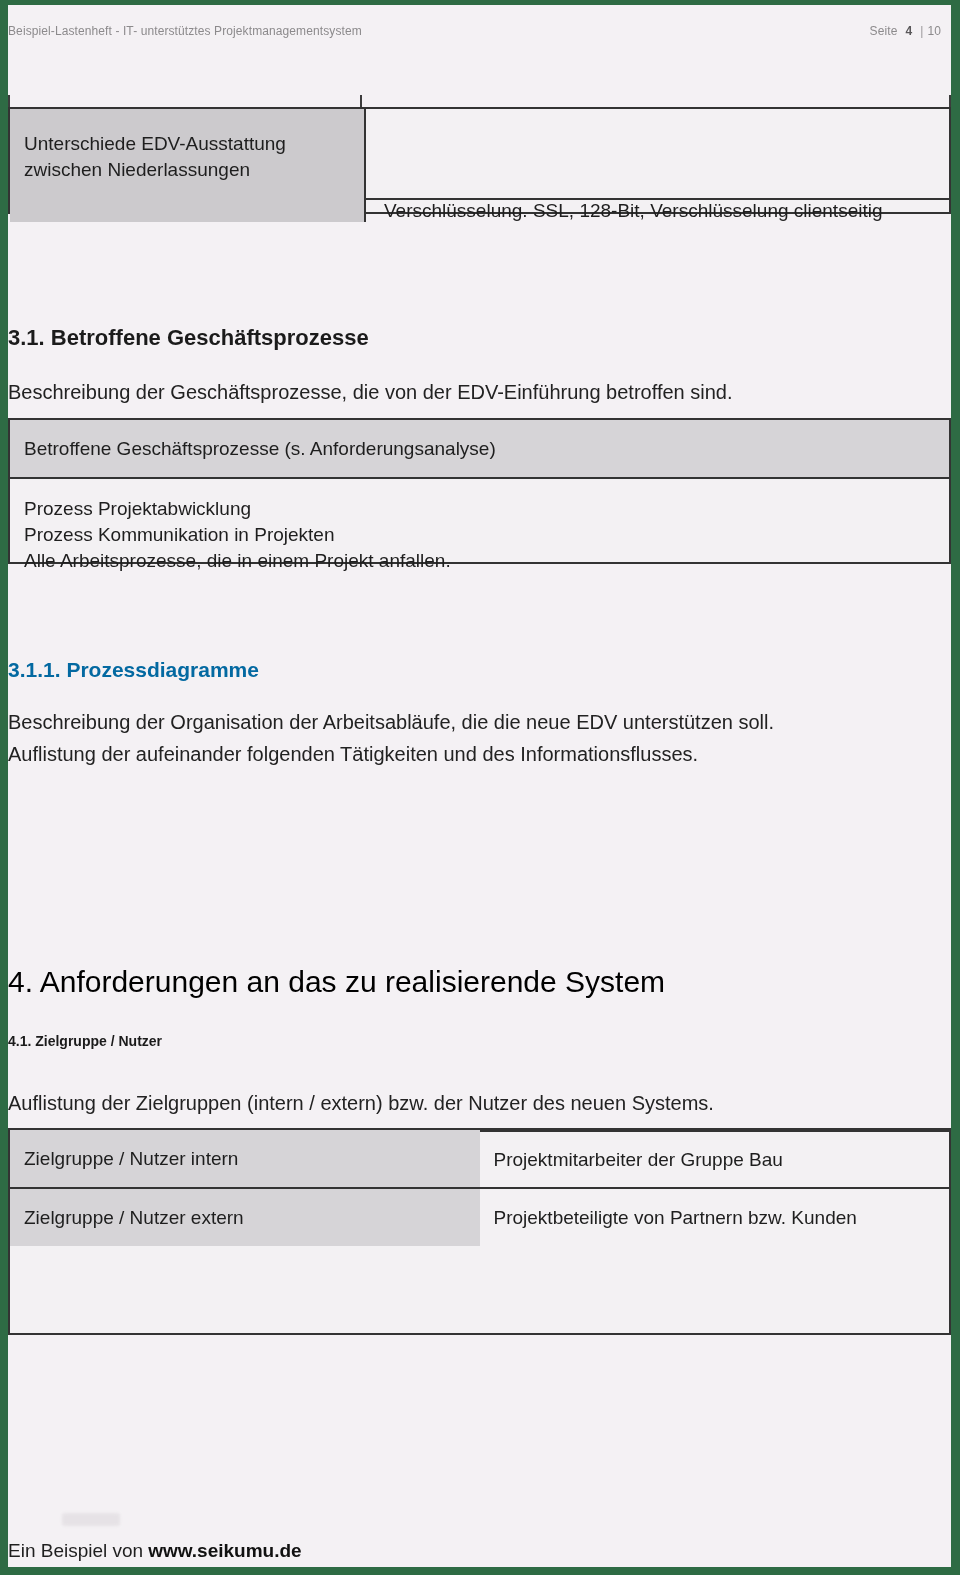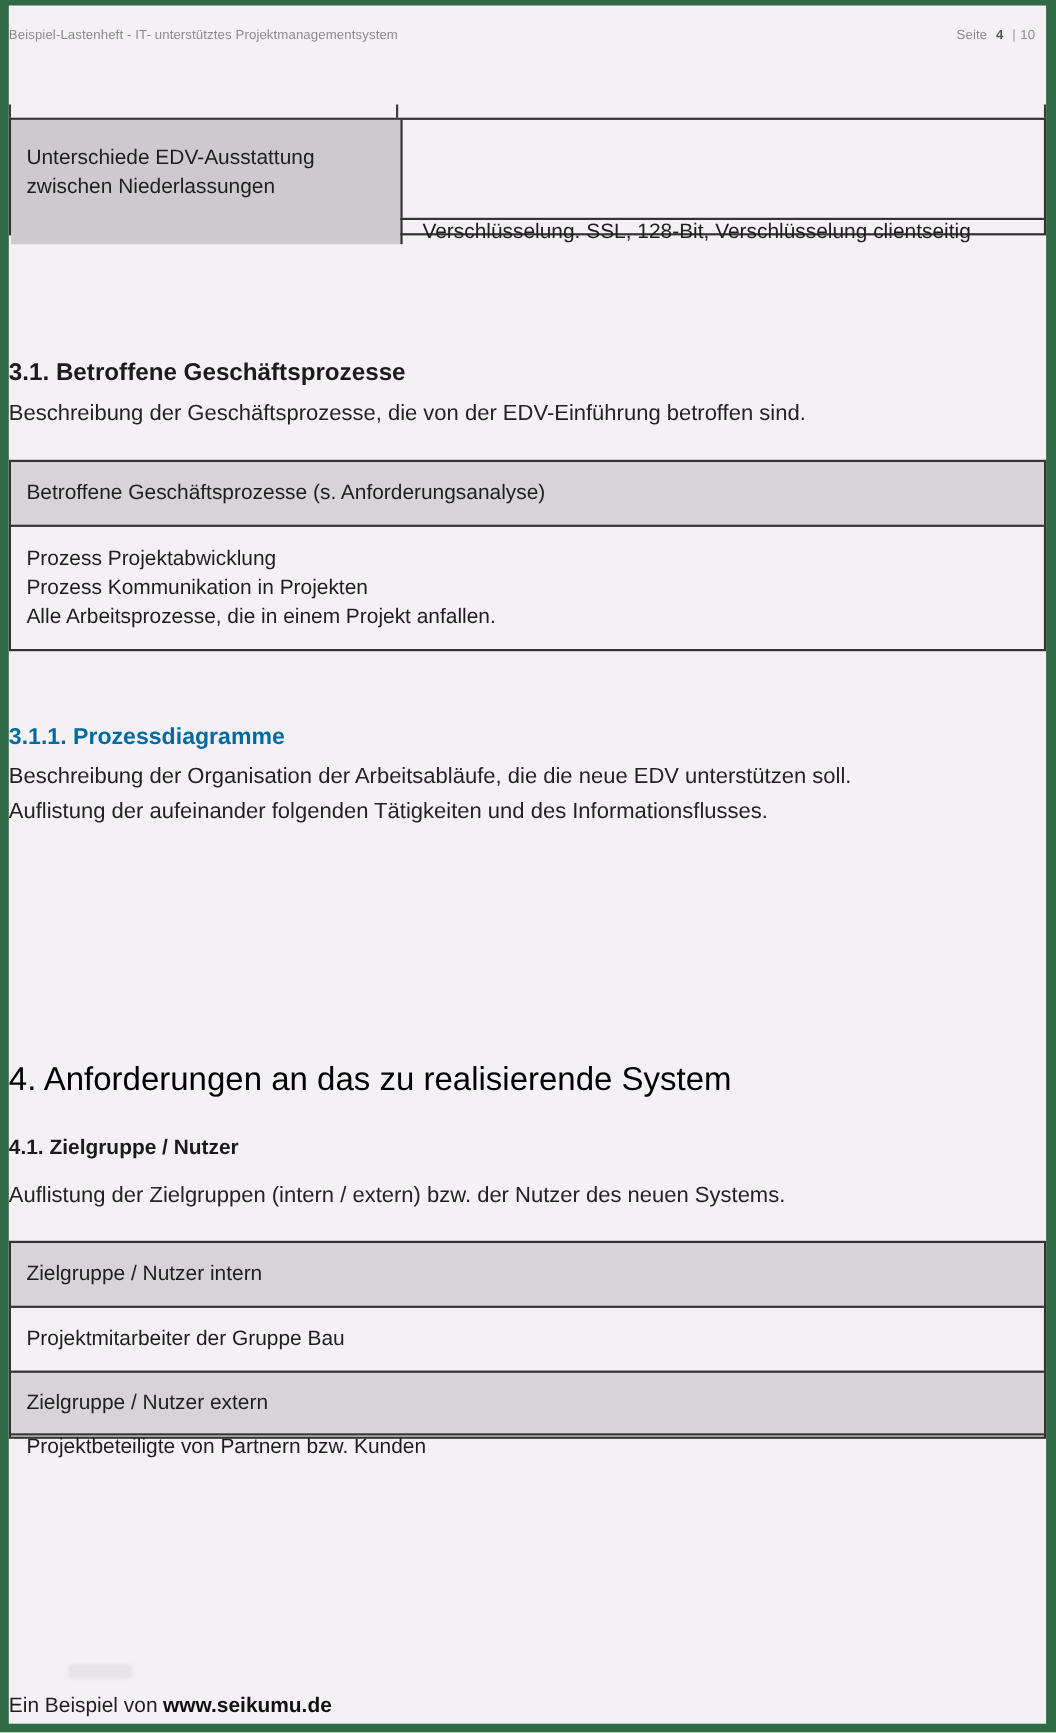--- a/index.html
+++ b/index.html
@@ -44,29 +44,29 @@
   .cell.gray{background:#d6d4d7;}
   .cell.gray-dark{background:#cccacd;}
   .cell.btop{border-top:2px solid #333;}
   .cell.bleft{border-left:2px solid #333;text-align:right;}
   
   .t1{top:102px;height:107px;grid-template-columns:354px 1fr;grid-template-rows:89px 1fr;}
   .t1 .label-cell{align-items:flex-start;padding-top:22px;line-height:26px;}
   .t1 .value-cell{padding-left:18px;}
   .stub{position:absolute;width:2px;height:13px;background:#3c3c3c;top:90px;}
   
-  .t2{top:413px;height:174px;grid-template-rows:57px 1fr;grid-template-columns:1fr;}
+  .t2{top:413px;height:146px;grid-template-rows:57px 1fr;grid-template-columns:1fr;}
   .t2 .body-cell{align-items:flex-start;padding-top:17px;line-height:26px;}
   .t3{top:785px;height:113px;grid-template-rows:50px 1fr;grid-template-columns:1fr;}
-  .t4{top:1123px;height:180px;grid-template-rows:57px 59px 57px 1fr;grid-template-columns:1fr;}
+  .t4{top:1123px;height:207px;grid-template-rows:57px 59px 57px 1fr;grid-template-columns:1fr 1fr;}
   
   .h-mid{position:absolute;left:0;font-size:22px;font-weight:bold;color:#1b1b1b;}
   .h-sub{position:absolute;left:0;font-size:21px;font-weight:bold;color:#0369a1;}
   .h-big{position:absolute;left:0;font-size:30px;font-weight:normal;color:#000000;}
-  .para{position:absolute;left:0;right:12px;font-size:20px;color:#222;line-height:32px;}
+  .para{position:absolute;left:0;right:12px;font-size:20px;color:#222;line-height:32px;margin-top:16px;}
   
   .watermark{
     position:absolute;left:54px;top:1508px;width:58px;height:13px;
     background:#e3dfe3;border-radius:3px;filter:blur(1.5px);opacity:0.8;
   }
   .footer-note{
     position:absolute;left:0;top:1535px;font-size:19px;color:#1f1f1f;
   }
   .footer-note .lead{margin-right:5px;}
   .footer-note .url{font-weight:bold;color:#111;}
@@ -119,21 +119,21 @@
 
     <div class="h-sub" style="top:653px;">3.1.1. Prozessdiagramme</div>
     <div class="para" style="top:685px;">
       <div>Beschreibung der Organisation der Arbeitsabläufe, die die neue EDV unterstützen soll.</div>
       <div>Auflistung der aufeinander folgenden Tätigkeiten und des Informationsflusses.</div>
     </div>
 
 
     <div class="h-big" style="top:960px;">4. Anforderungen an das zu realisierende System</div>
 
-    <div class="h-mid" style="top:1028px;font-size:19px;text-align:right;">4.1. Zielgruppe / Nutzer</div>
+    <div class="h-mid" style="top:1028px;font-size:14px;text-align:right;">4.1. Zielgruppe / Nutzer</div>
     <div class="para" style="top:1066px;">Auflistung der Zielgruppen (intern / extern) bzw. der Nutzer des neuen Systems.</div>
 
     <div class="tbl t4">
       <div class="cell gray">Zielgruppe / Nutzer intern</div>
       <div class="cell btop">Projektmitarbeiter der Gruppe Bau</div>
       <div class="cell gray btop">Zielgruppe / Nutzer extern</div>
       <div class="cell btop">Projektbeteiligte von Partnern bzw. Kunden</div>
     </div>
 
     <div class="watermark"></div>

